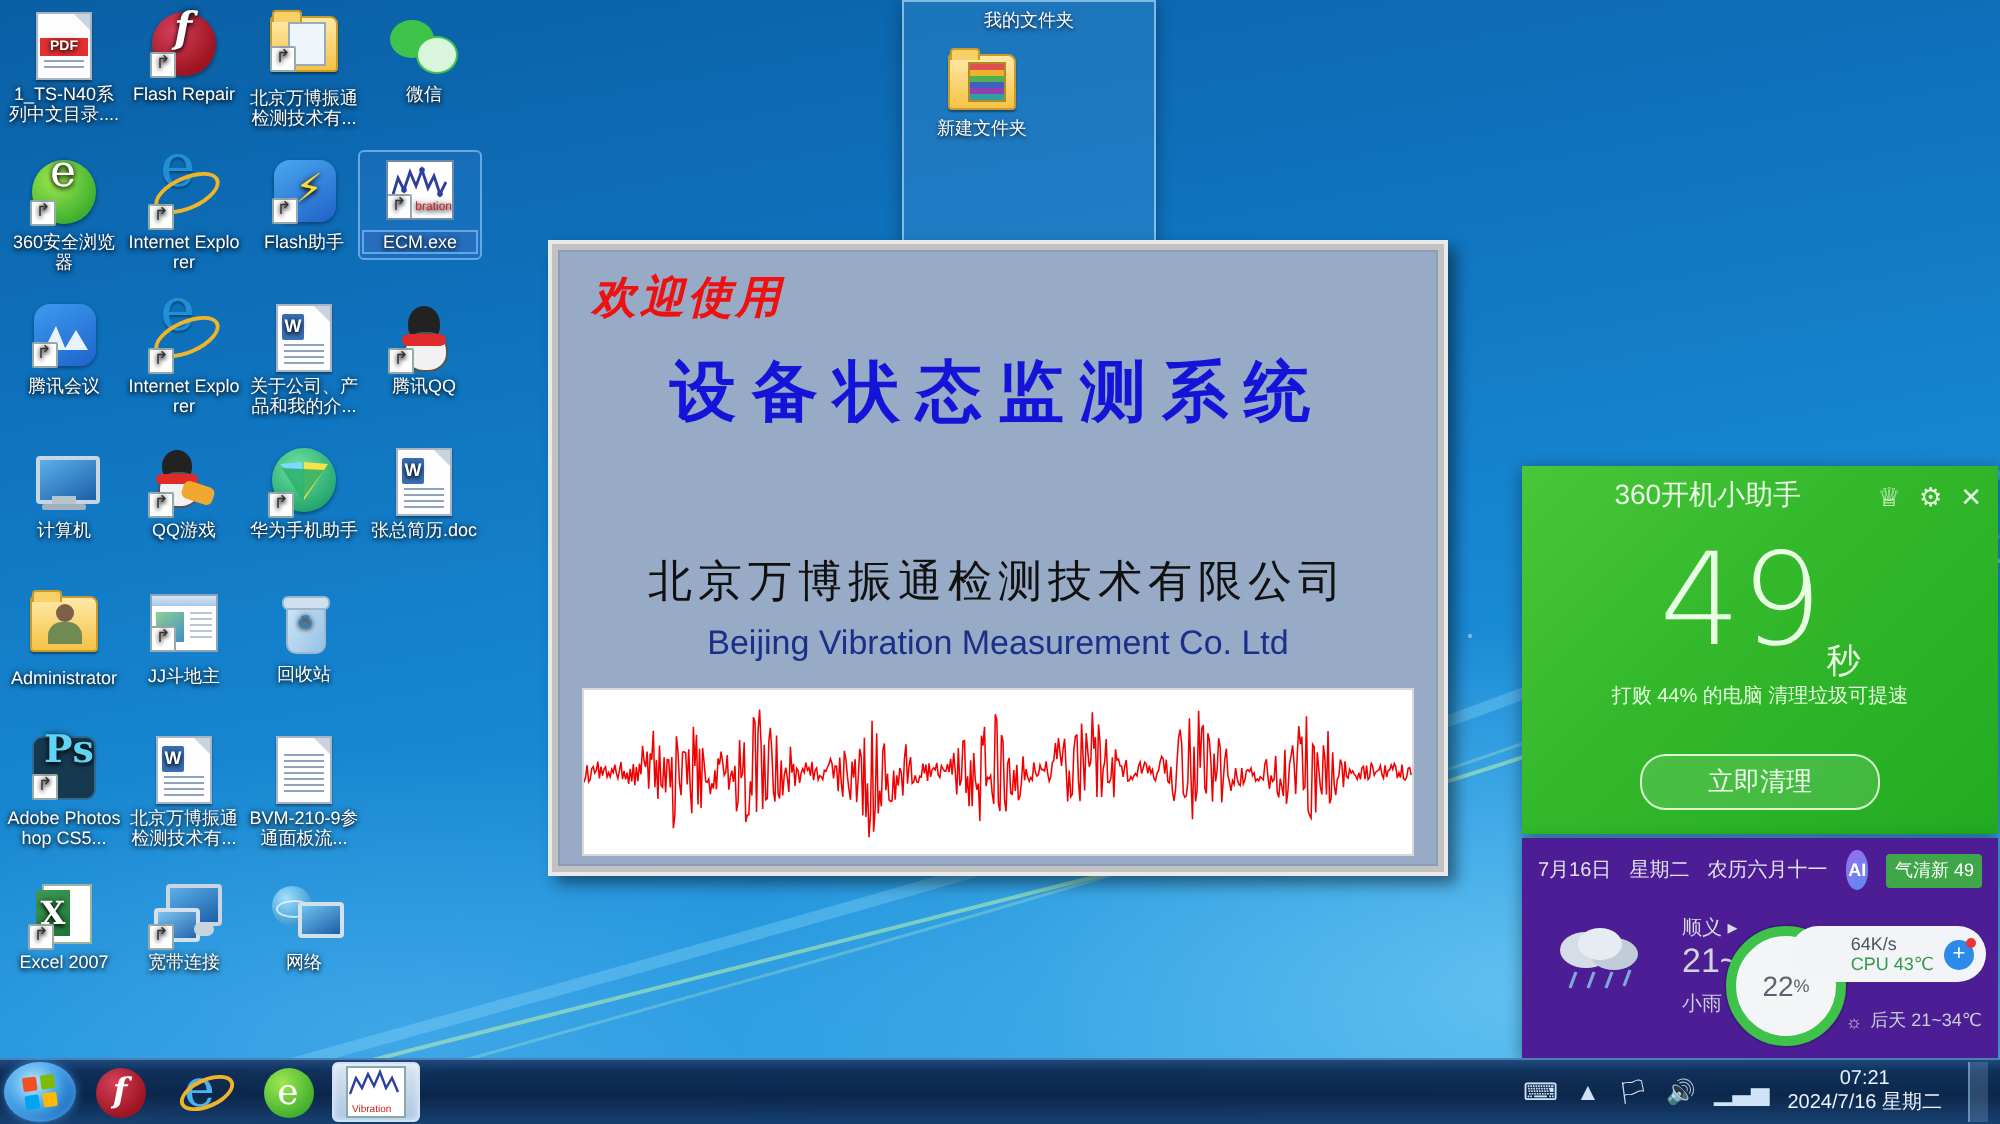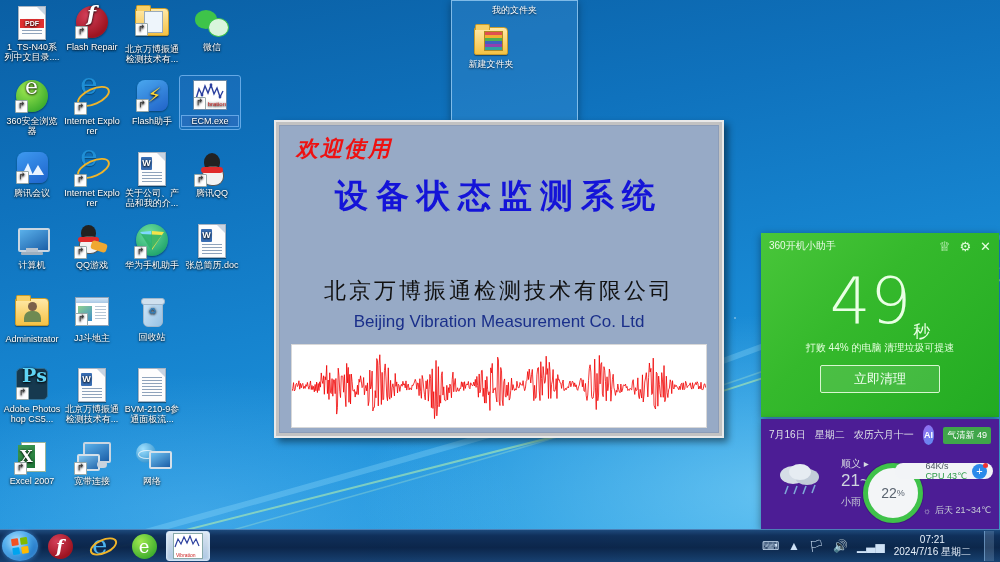--- a/index.html
+++ b/index.html
@@ -102,37 +102,37 @@
     background:#fff;border:1px solid #d8d8d8;overflow:hidden;
   }
   #wave-panel svg{display:block;width:100%;height:100%;}
   
   #widget-360{
     position:absolute;left:761px;top:233px;width:238px;height:184px;
     background:linear-gradient(135deg,#49c63a 0%,#35b92c 40%,#22ab22 100%);
     box-shadow:0 2px 8px rgba(0,0,0,.4);
   }
   #widget-360 .w-head{display:flex;align-items:center;padding:6px 8px 0;}
-  #widget-360 .w-title{color:#eafbe6;font-size:10px;flex:1;}
+  #widget-360 .w-title{color:#eafbe6;font-size:14px;flex:1;text-align:center;}
   #widget-360 .w-actions{display:flex;gap:9px;align-items:center;}
   #widget-360 .w-actions span{color:#e6ffe0;font-size:13px;line-height:13px;cursor:default;}
   .big-num{
     position:absolute;left:0;right:0;top:36px;text-align:center;
     color:#e9ffe4;font-size:64px;line-height:64px;font-weight:300;
     font-family:"DejaVu Sans","Liberation Sans",sans-serif;
   }
   .big-num .unit{font-size:17px;font-weight:normal;vertical-align:sub;margin-left:2px;}
   .sub-text{
     position:absolute;left:0;right:0;top:108px;text-align:center;
     color:#e4ffdd;font-size:10px;
   }
   .clean-btn{
-    position:absolute;left:50%;transform:translateX(-50%);top:132px;
+    position:absolute;left:50%;transform:translateX(-50%);top:144px;
     width:118px;height:26px;line-height:26px;text-align:center;
-    border:1px solid #d8f7d0;border-radius:2px;color:#f0fff0;font-size:13px;
+    border:1px solid #d8f7d0;border-radius:13px;color:#f0fff0;font-size:13px;
     background:rgba(255,255,255,.12);cursor:pointer;
   }
   
   #widget-weather{
     position:absolute;left:761px;top:419px;width:238px;height:110px;
     background:#4c1d95;box-shadow:0 2px 8px rgba(0,0,0,.4);
     color:#dfe3e8;font-size:10px;
   }
   .wx-row1{display:flex;align-items:center;gap:9px;padding:6px 8px 0;}
   .wx-row1 .d{white-space:nowrap;}
@@ -144,21 +144,21 @@
   .air-badge{
     background:#3fa64a;color:#fff;font-size:9px;padding:2px 4px;border-radius:2px;white-space:nowrap;
   }
   .wx-body{position:relative;height:78px;}
   .wx-cloud{position:absolute;left:14px;top:16px;width:52px;height:36px;}
   .wx-city{position:absolute;left:80px;top:12px;font-size:10px;color:#d6dbe1;}
   .wx-temp{position:absolute;left:80px;top:26px;font-size:17px;color:#cfd6de;}
   .wx-desc{position:absolute;left:80px;top:50px;font-size:10px;color:#c9d0d8;}
   .cpu-pill{
     position:absolute;right:6px;top:18px;display:flex;align-items:center;gap:5px;
-    background:#f2f4f7;border-radius:14px;padding:3px 6px 3px 30px;height:16px;box-sizing:border-box;
+    background:#f2f4f7;border-radius:14px;padding:3px 6px 3px 30px;height:28px;box-sizing:border-box;
   }
   .cpu-pill .net{color:#4a5560;font-size:9px;}
   .cpu-pill .cpu{color:#2e9c4a;font-size:9px;}
   .plus-dot{width:15px;height:15px;border-radius:50%;background:#2b8aea;color:#fff;font-size:11px;line-height:15px;text-align:center;position:relative;}
   .plus-dot:after{content:"";position:absolute;right:-1px;top:-1px;width:5px;height:5px;border-radius:50%;background:#e33;}
   .ring-gauge{
     position:absolute;left:102px;top:18px;width:50px;height:50px;border-radius:50%;
     background:#f3f5f7;border:5px solid #3fc24a;
     display:flex;align-items:center;justify-content:center;
     color:#5a6470;font-size:14px;box-shadow:0 0 0 1px rgba(0,0,0,.15);

